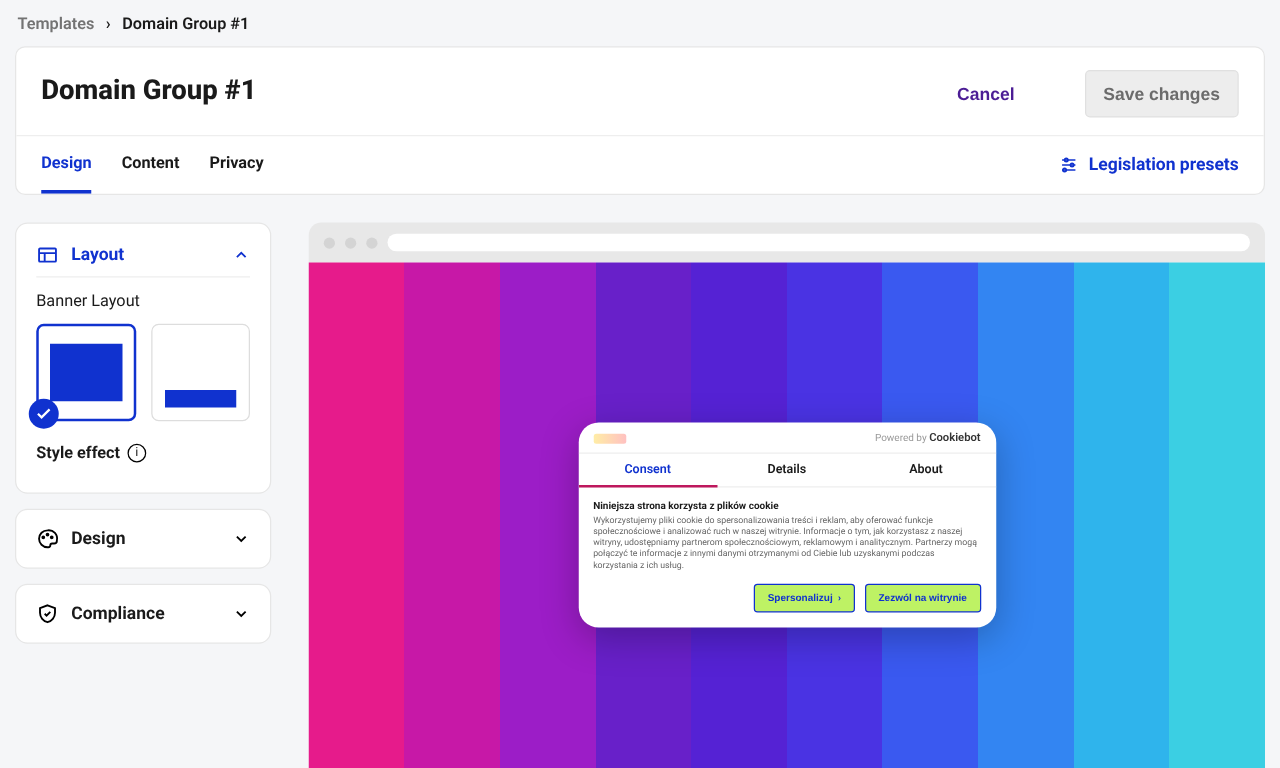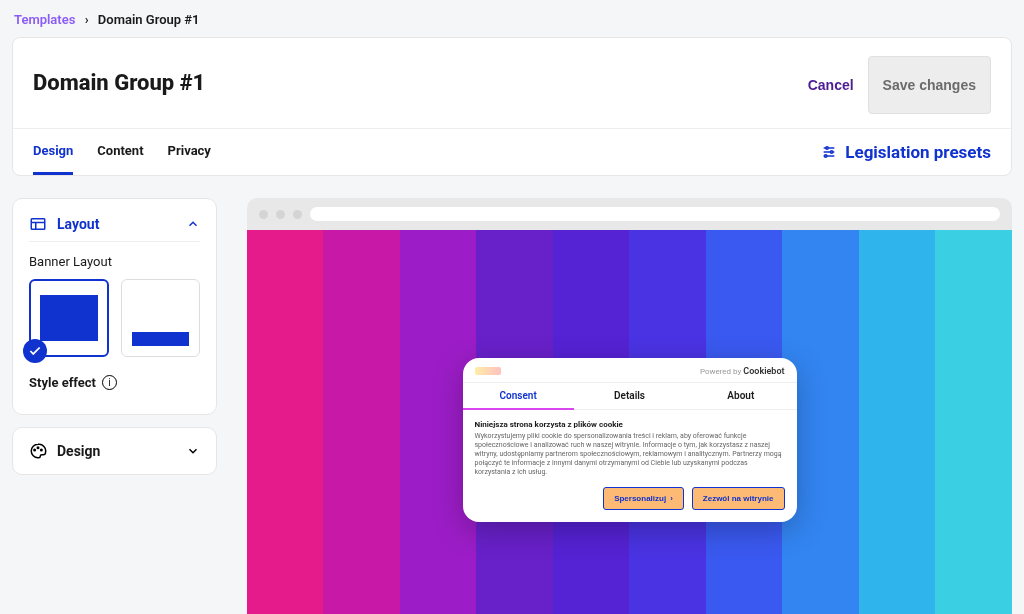--- a/index.html
+++ b/index.html
@@ -9,49 +9,49 @@
   color: #1a1a1a;
   font-size: 14px;
 }
 .container { padding: 12px 12px 20px 12px; }
 .breadcrumb {
   font-size: 13px;
   font-weight: 600;
   margin-bottom: 10px;
   padding-left: 2px;
 }
-.breadcrumb a { color: #8b5cf6; text-decoration: none; }
+.breadcrumb a { color: #737373; text-decoration: none; }
 .breadcrumb .sep { margin: 0 6px; color: #1a1a1a; font-weight:600;}
 .header-card {
   background: #fff;
   border: 1px solid #e6e6e6;
   border-radius: 8px;
   overflow: hidden;
 }
 .header-top {
   display: flex;
   justify-content: space-between;
   align-items: center;
   padding: 18px 20px 14px 20px;
 }
 .header-title h1 { font-size: 22px; font-weight: 800; margin-bottom: 6px; }
 .header-title p { font-size: 13px; color: #333; }
 .header-actions { display: flex; gap: 14px; align-items: center; }
 .btn-cancel { color: #4c1d95; background: transparent; border: none; font-weight: 700; font-size: 14px; cursor: pointer; }
 .btn-save {
   background: #ededed; border: 1px solid #e0e0e0; color: #6b6b6b;
-  font-weight: 700; padding: 20px 14px; border-radius: 4px; font-size: 14px; cursor: pointer;
+  font-weight: 700; padding: 10px 14px; border-radius: 4px; font-size: 14px; cursor: pointer; margin-left: 42px;
 }
 .tab-row {
   display: flex; justify-content: space-between; border-top: 1px solid #eee; padding: 0 20px;
 }
 .tabs { display: flex; gap: 24px; }
 .tab { padding: 14px 0; font-weight: 700; font-size: 13px; color: #1a1a1a; cursor: pointer; border-bottom: 3px solid transparent; }
 .tab.active { color: #1032cf; border-bottom-color: #1032cf; }
-.leg-presets { display: flex; align-items: center; gap: 8px; color: #1032cf; font-weight: 700; font-size: 17px; cursor: pointer; }
+.leg-presets { display: flex; align-items: center; gap: 8px; color: #1032cf; font-weight: 700; font-size: 14px; cursor: pointer; }
 .leg-presets svg { width: 16px; height: 16px; }
 .main-row { display: flex; gap: 30px; margin-top: 22px; align-items: flex-start; }
 
 .sidebar { width: 205px; display: flex; flex-direction: column; gap: 12px; }
 .panel {
   background: #fff; border: 1px solid #e6e6e6; border-radius: 10px; padding: 16px 16px;
 }
 .panel-head { display: flex; justify-content: space-between; align-items: center; cursor: pointer; }
 .panel-head .title { display: flex; align-items: center; gap: 10px; font-weight: 700; font-size: 14px; }
 .panel-head.blue .title { color: #1032cf; }
@@ -108,26 +108,26 @@
 .consent-banner {
   width: 334px; background: #fff; border-radius: 16px; box-shadow: 0 8px 30px rgba(0,0,0,0.25);
   padding: 0; overflow: hidden;
 }
 .cb-top { display: flex; justify-content: space-between; align-items: center; padding: 8px 12px 6px 12px; font-size: 9px; color: #999; }
 .cb-logo { width: 26px; height: 8px; background: linear-gradient(90deg, #ffcb00, #ff4d4d); border-radius: 2px; opacity:0.35; }
 .cb-powered { font-size: 8px; color: #999; }
 .cb-powered b { color: #333; font-weight: 600; font-size: 9px; }
 .cb-tabs { display: flex; border-top: 1px solid #eee; border-bottom: 1px solid #eee; }
 .cb-tab { flex: 1; text-align: center; padding: 7px 0; font-size: 10px; font-weight: 600; cursor: pointer; color: #1a1a1a; }
-.cb-tab.active { color: #1032cf; border-bottom: 2px solid #d946ef; margin-bottom: -1px; }
+.cb-tab.active { color: #1032cf; border-bottom: 2px solid #be185d; margin-bottom: -1px; }
 .cb-body { padding: 10px 12px; }
 .cb-body h4 { font-size: 8px; font-weight: 700; margin-bottom: 3px; }
 .cb-body p { font-size: 7px; color: #666; line-height: 1.3; margin-bottom: 10px; }
 .cb-btns { display: flex; justify-content: flex-end; gap: 8px; padding-bottom: 2px; }
-.cb-btn { border: 1.5px solid #1032cf; background: #fdba74; color: #1032cf; font-size: 8px; font-weight: 700; padding: 6px 10px; border-radius: 3px; cursor: pointer; display: flex; align-items: center; gap: 4px; }
+.cb-btn { border: 1.5px solid #1032cf; background: #bef264; color: #1032cf; font-size: 8px; font-weight: 700; padding: 6px 10px; border-radius: 3px; cursor: pointer; display: flex; align-items: center; gap: 4px; }
 .cb-btn .arrow { font-size: 8px; }
 </style>
 </head>
 <body>
 <div class="container">
 
 <div class="breadcrumb">
   <a href="#">Templates</a>
   <span class="sep">›</span>
   <span>Domain Group #1</span>
@@ -213,20 +213,34 @@
                 <circle cx="16.5" cy="10.5" r="1"></circle>
           </svg>
           <span>Design</span>
         </div>
         <svg class="chev" viewBox="0 0 24 24" fill="none" stroke="#000" stroke-width="2.5">
               <polyline points="6 9 12 15 18 9"></polyline>
             </svg>
       </div>
     </div>
 
+    <div class="panel panel-collapsed">
+      <div class="panel-head">
+        <div class="title">
+          <svg class="ic" viewBox="0 0 24 24" fill="none" stroke="#000" stroke-width="2">
+            <path d="M12 3l8 3v5c0 5-3.5 9-8 10-4.5-1-8-5-8-10V6l8-3z"></path>
+                <polyline points="9 12 11 14 15 10"></polyline>
+          </svg>
+          <span>Compliance</span>
+        </div>
+        <svg class="chev" viewBox="0 0 24 24" fill="none" stroke="#000" stroke-width="2.5">
+              <polyline points="6 9 12 15 18 9"></polyline>
+            </svg>
+      </div>
+    </div>
   </div>
 
   <div class="preview-wrap">
     <div class="browser-frame">
       <div class="browser-dot"></div>
       <div class="browser-dot"></div>
       <div class="browser-dot"></div>
       <div class="browser-url"></div>
     </div>
     <div class="preview-stage">

